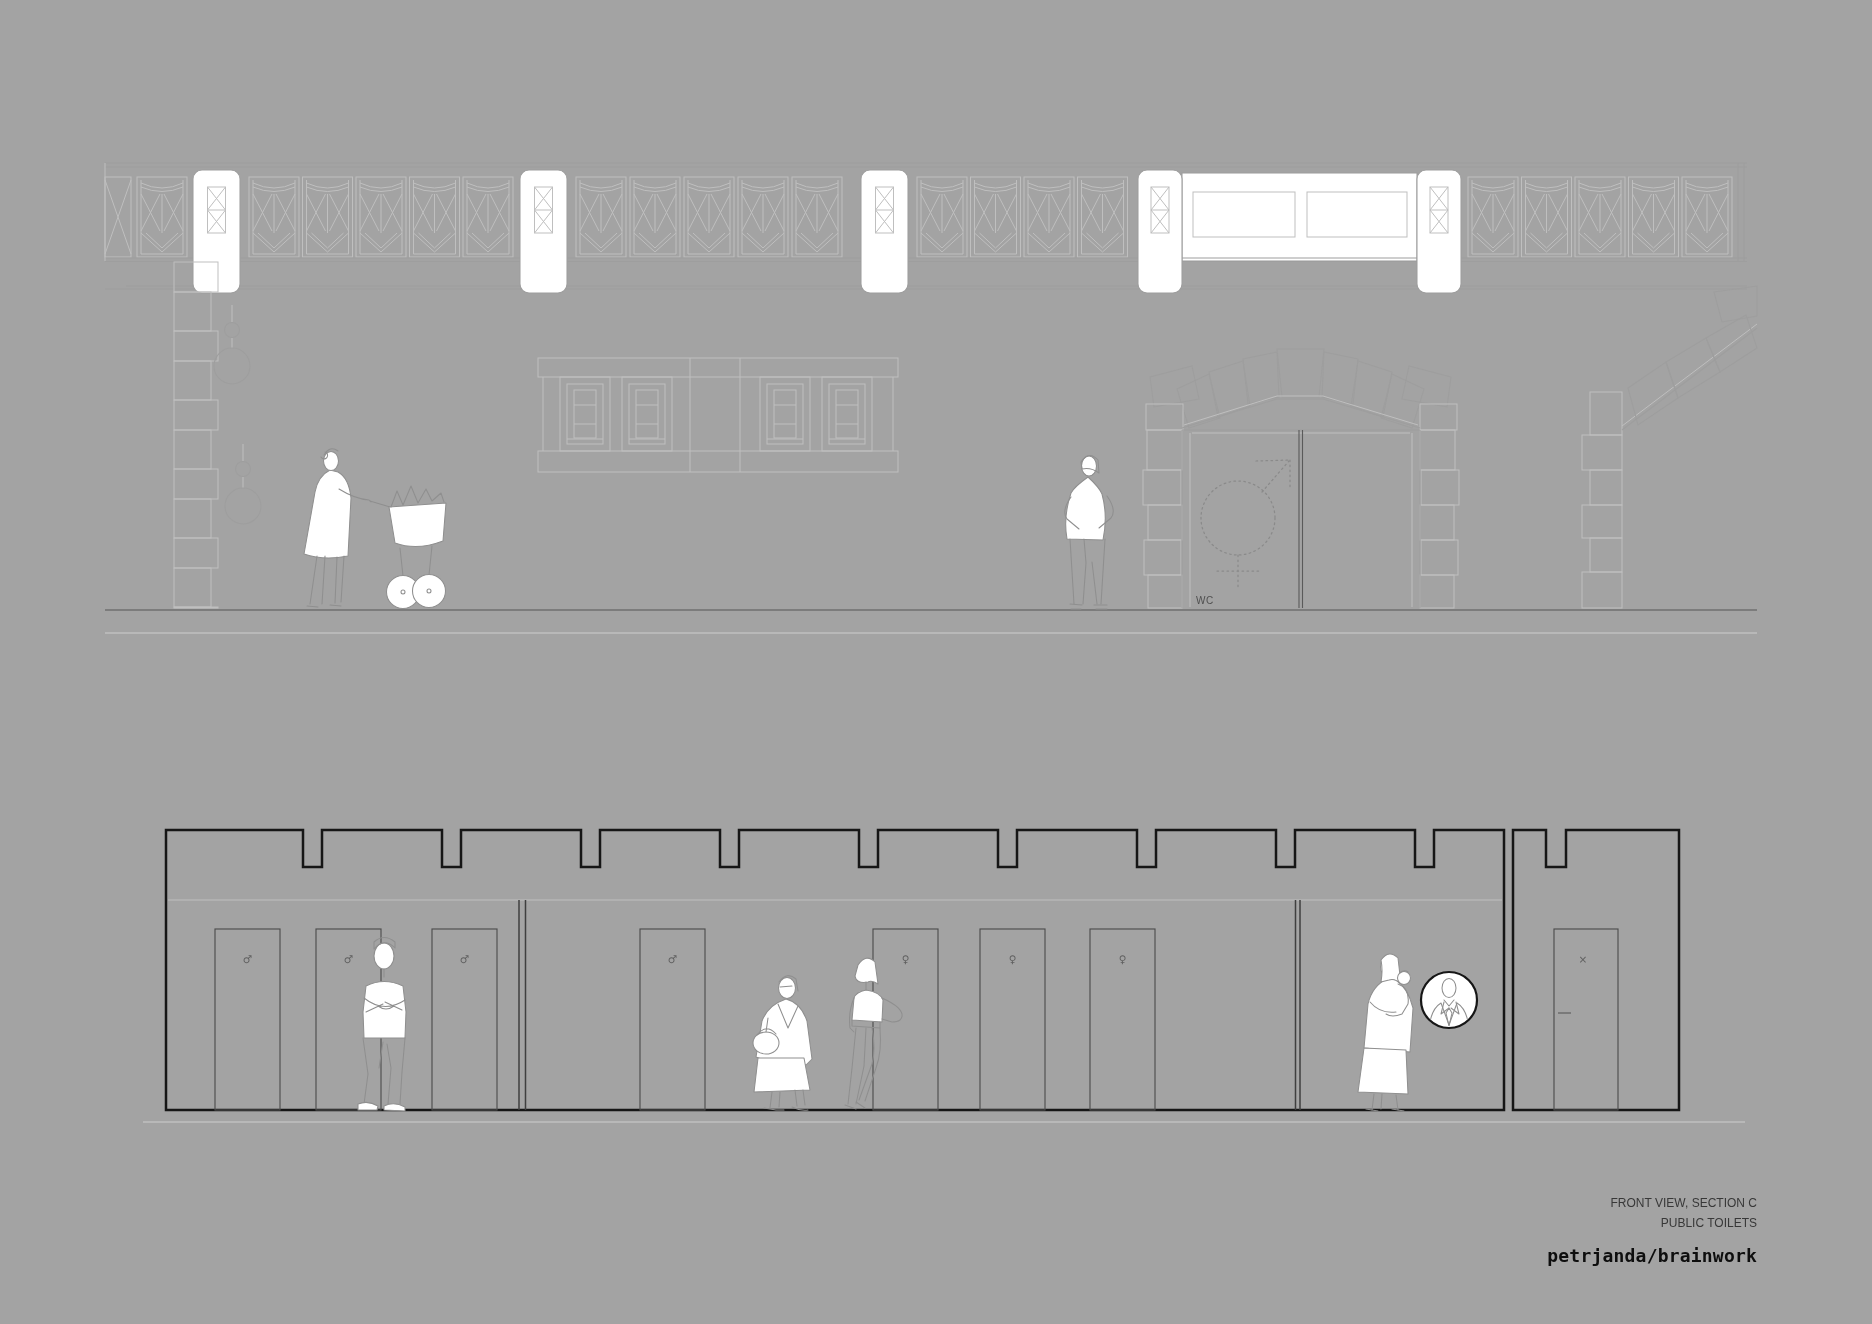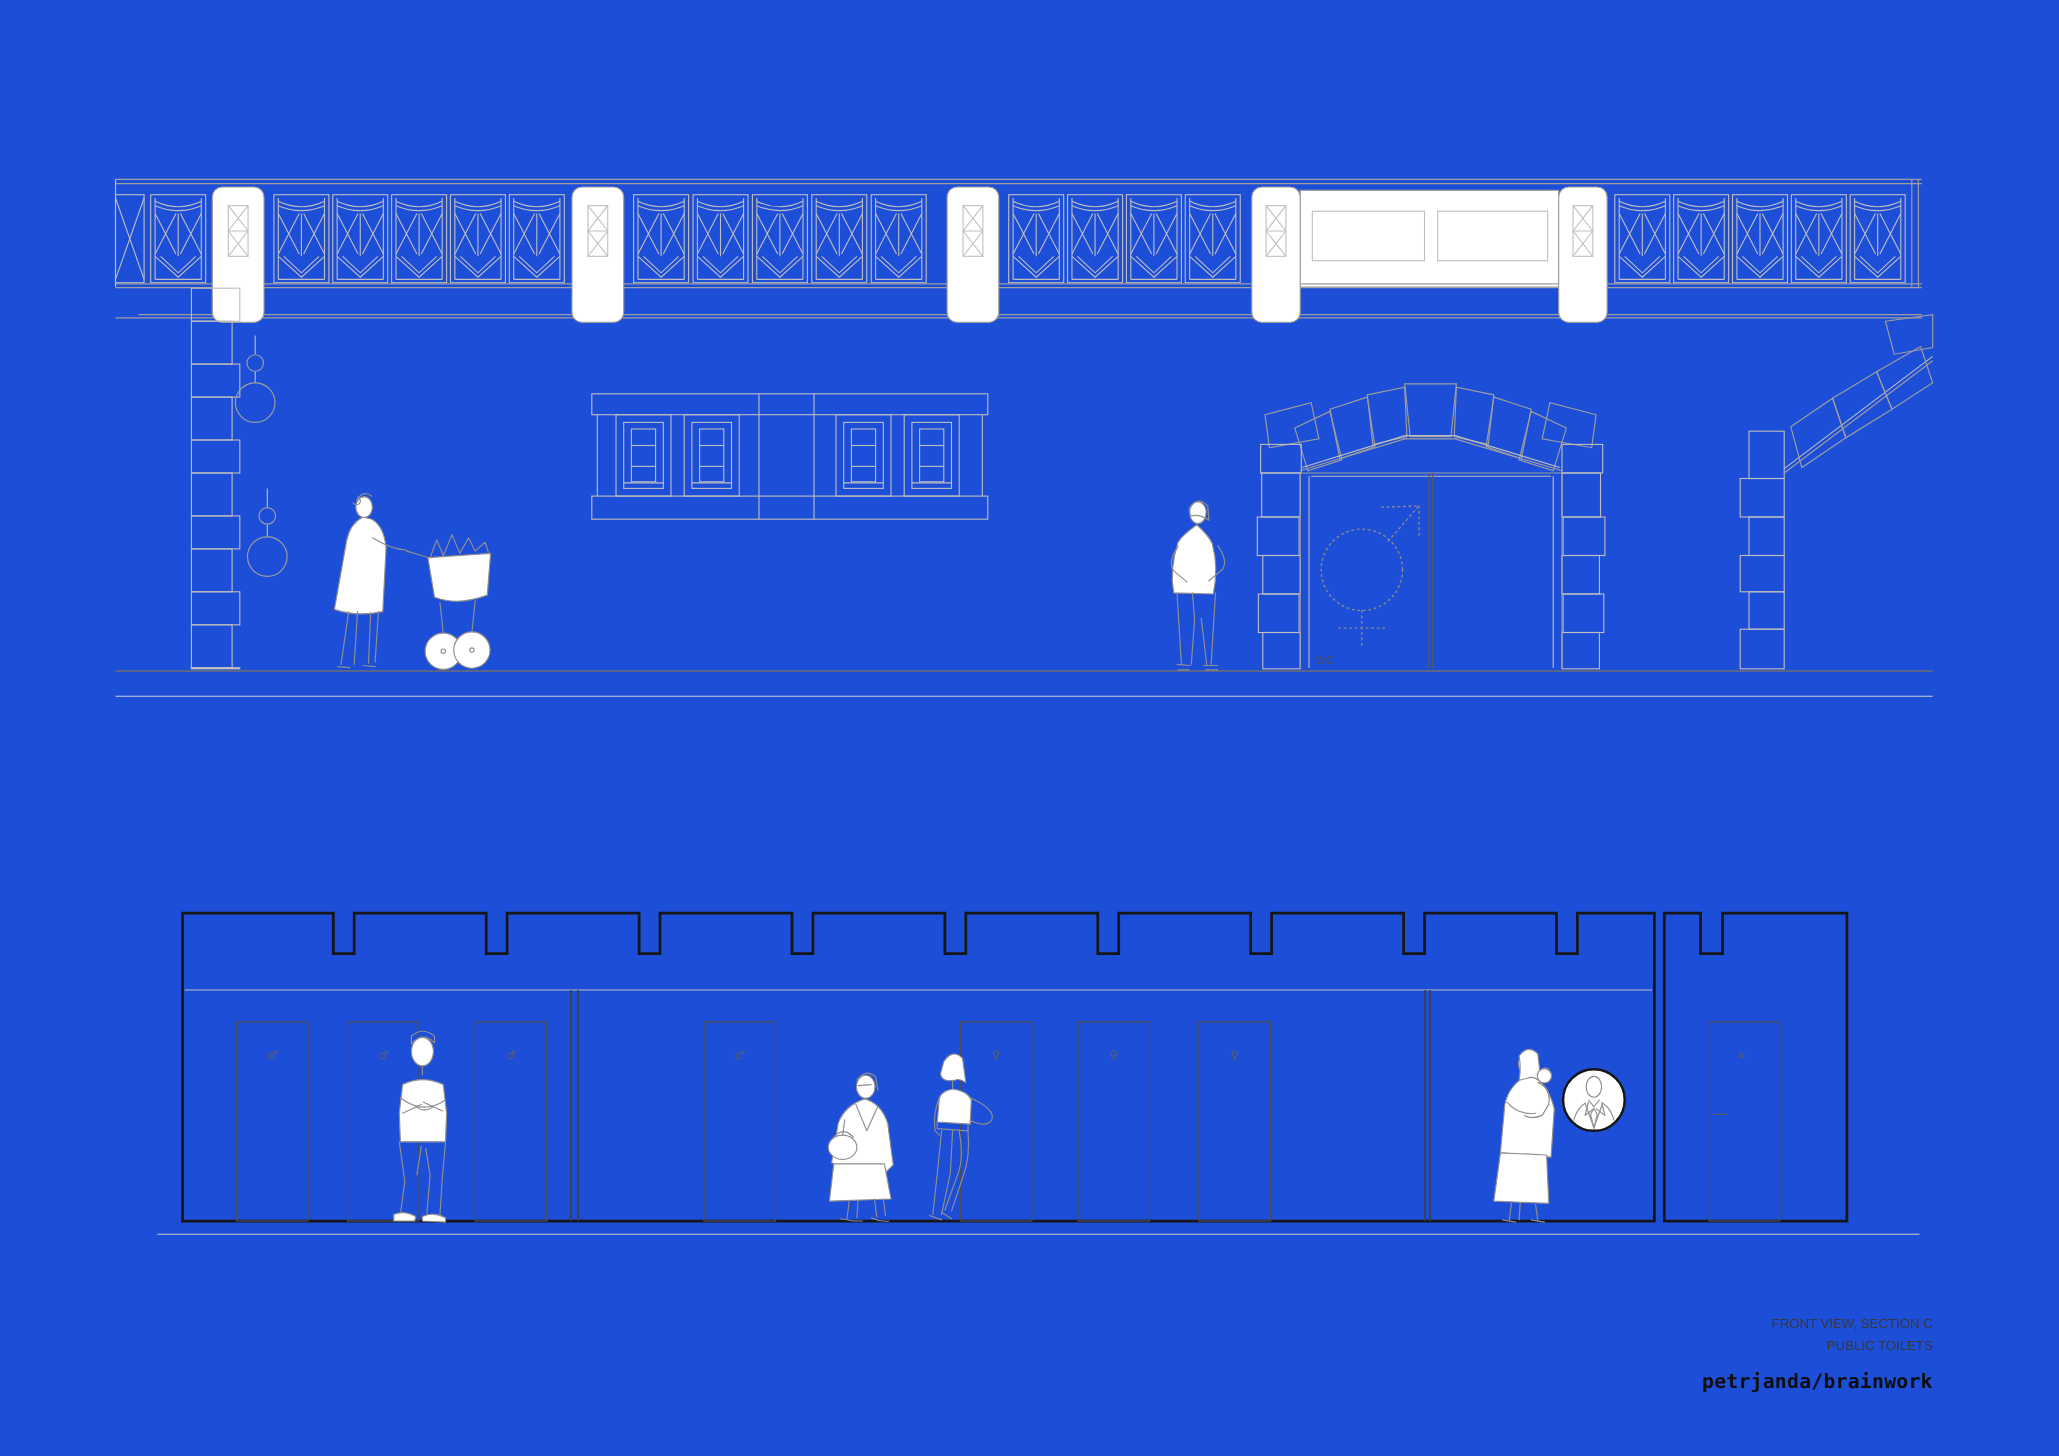--- a/index.html
+++ b/index.html
@@ -1,16 +1,16 @@
 <!DOCTYPE html>
 <html><head>
 <meta charset="utf-8">
 <style>
   html,body{margin:0;padding:0;background:#ffffff}
-  .stage{position:relative;width:1872px;height:1324px;background:#1d4ed8;overflow:hidden;
+  .stage{position:relative;width:1872px;height:1324px;background:#a3a3a3;overflow:hidden;
          font-family:"Liberation Sans",sans-serif}
   svg{position:absolute;left:0;top:0}
   .ll{stroke:#bfbfbf;fill:none;stroke-width:1}
   .lm{stroke:#9e9e9e;fill:none;stroke-width:1.05}
   .ld{stroke:#5a5a5a;fill:none;stroke-width:1.1}
   .lb{stroke:#161616;fill:none;stroke-width:2.5}
   .prt{stroke:#3f3f3f;fill:none;stroke-width:1.5}
   .dr{stroke:#4e4e4e;fill:none;stroke-width:1.15}
   .gnd1{stroke:#6f6f6f;fill:none;stroke-width:1.4}
   .gnd2{stroke:#cdcdcd;fill:none;stroke-width:1}

